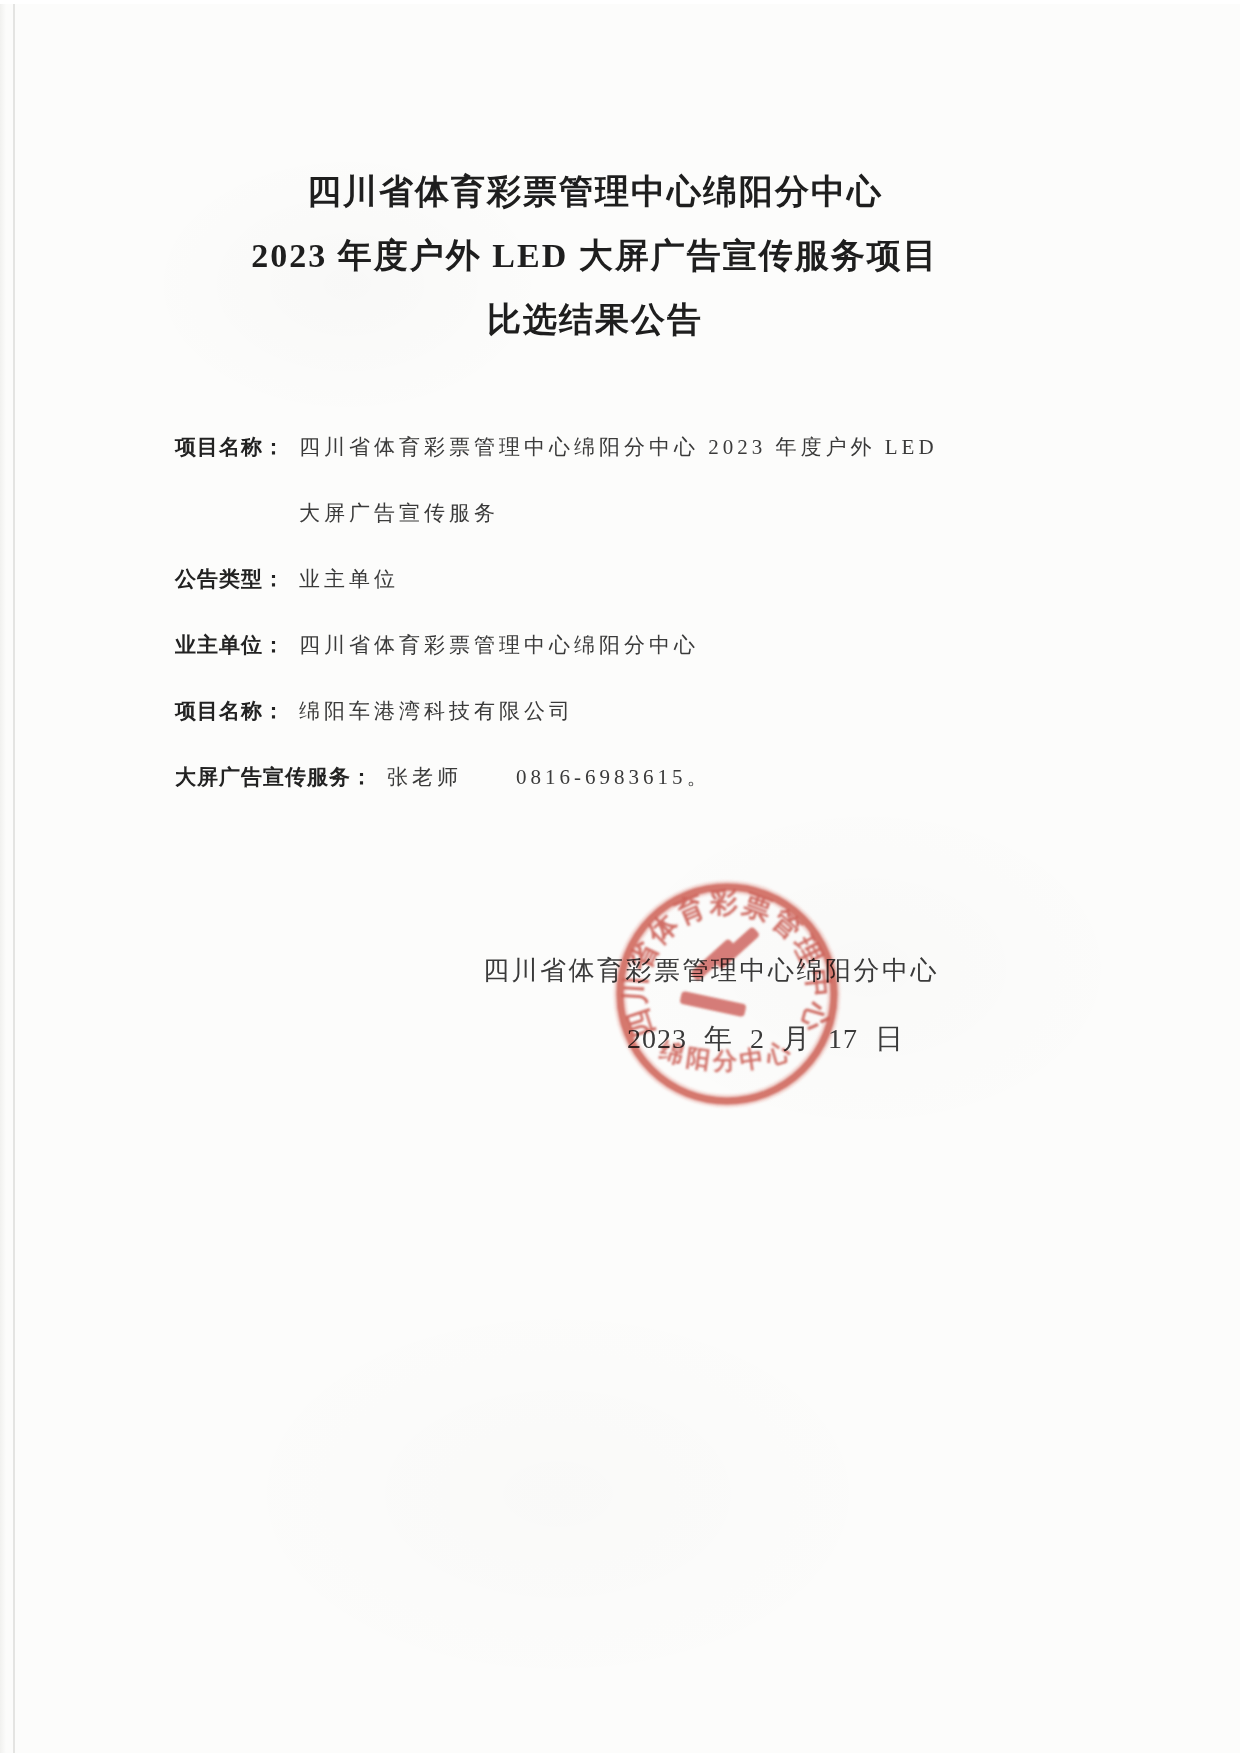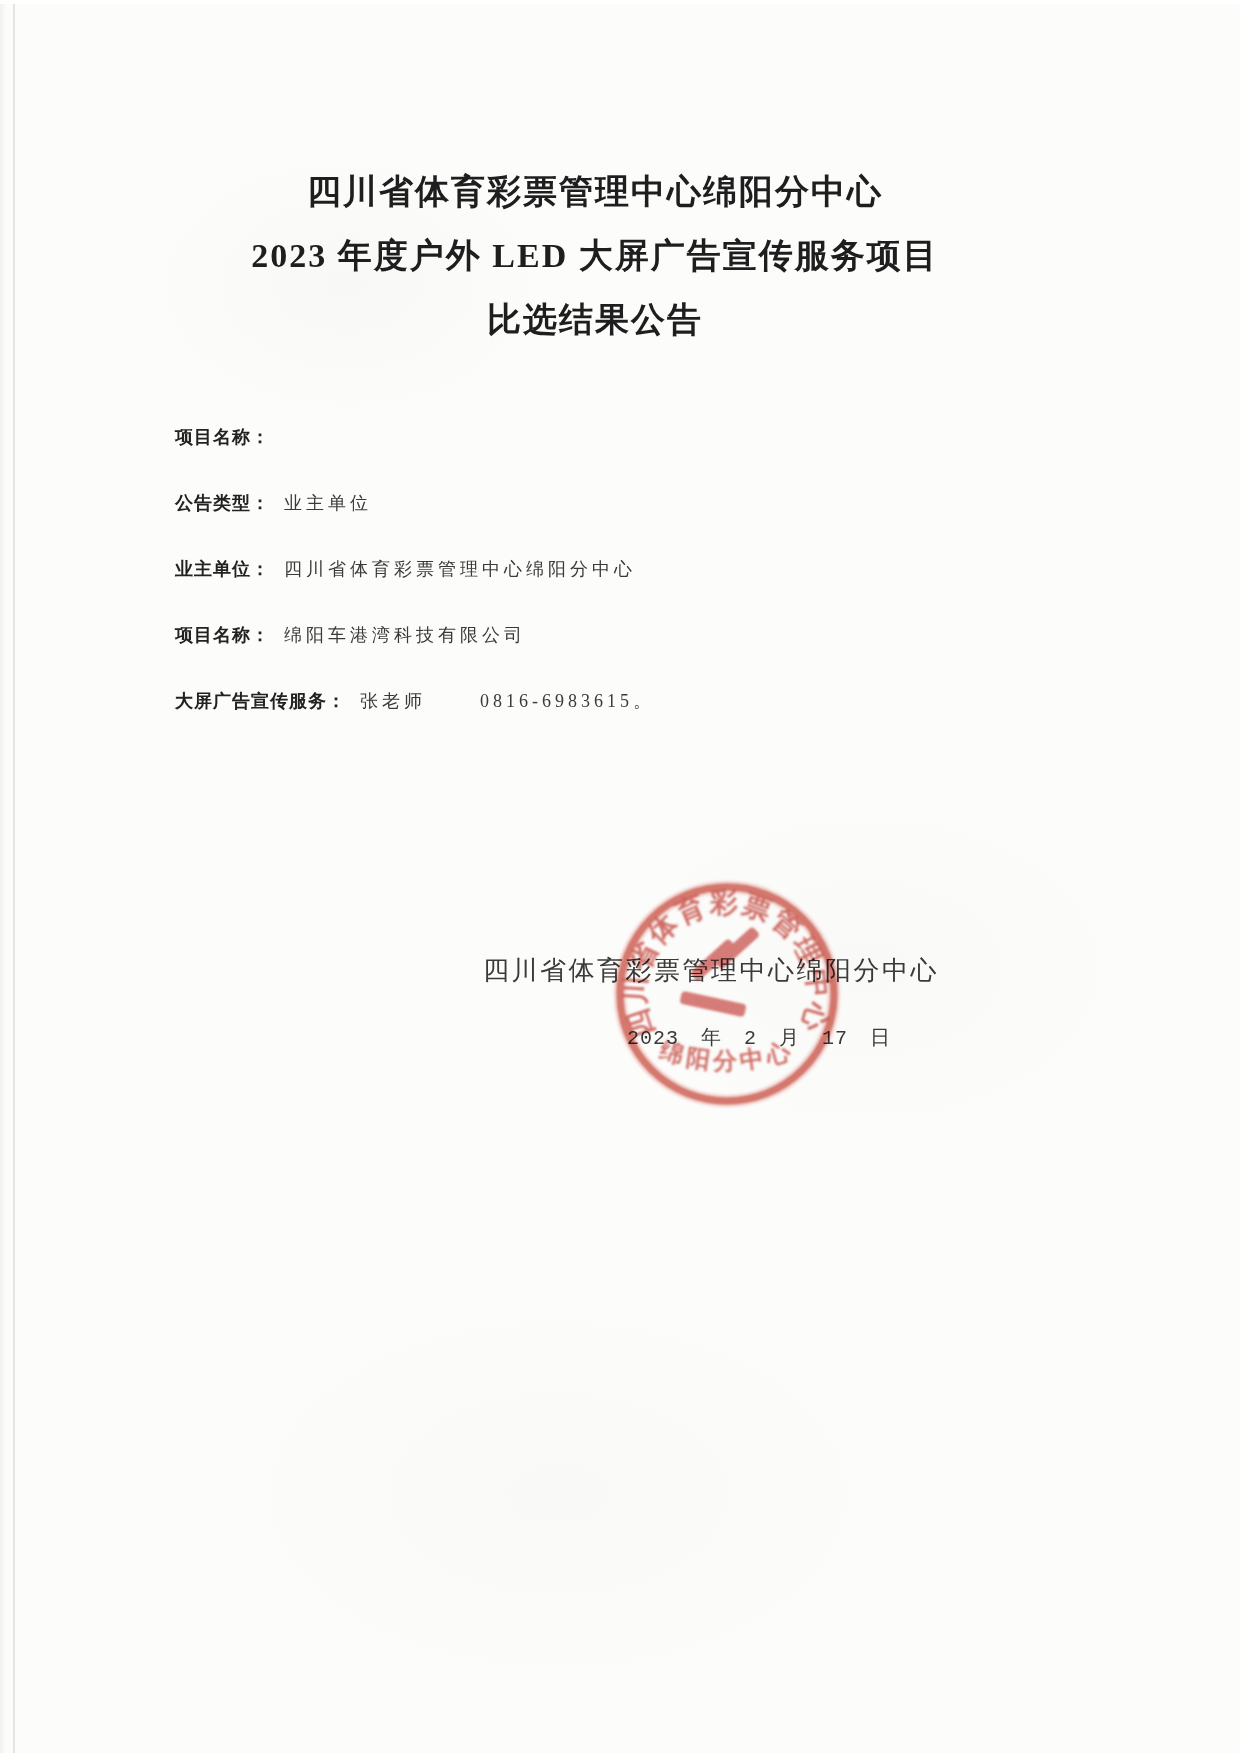--- a/index.html
+++ b/index.html
@@ -44,24 +44,24 @@
     font-weight: bold;
     font-size: 34px;
     line-height: 64px;
     color: #1e1e1e;
     letter-spacing: 2px;
   }
 
   
   .body-block {
     position: absolute;
-    top: 400px;
+    top: 410px;
     left: 175px;
     width: 920px;
-    font-size: 18px;
+    font-size: 21px;
     line-height: 66px;
     color: #2e2e2e;
   }
   .field-row { display: flex; align-items: flex-start; }
   .field-label {
     flex-shrink: 0;
     font-weight: bold;
     letter-spacing: 1px;
     color: #222222;
   }
@@ -80,27 +80,26 @@
     font-size: 26px;
     line-height: 62px;
     letter-spacing: 2.5px;
     color: #3a3a3a;
     white-space: nowrap;
   }
   .date-line {
     position: absolute;
     top: 1004px;
     left: 627px;
-    font-size: 20px;
+    font-size: 28px;
     line-height: 62px;
     letter-spacing: 1px;
     word-spacing: 9px;
     color: #3a3a3a;
     white-space: nowrap;
-    font-family: Liberation Mono, monospace;
   }
 
   
   .seal {
     position: absolute;
     left: 609px;
     top: 872px;
     width: 236px;
     height: 236px;
     mix-blend-mode: multiply;
@@ -119,20 +118,24 @@
   <div class="title-block">
     <div>四川省体育彩票管理中心绵阳分中心</div>
     <div>2023 年度户外 LED 大屏广告宣传服务项目</div>
     <div>比选结果公告</div>
   </div>
 
   <div class="body-block">
 
     <div class="field-row">
       <div class="field-label">项目名称：</div>
+      <div class="field-value">
+        <div>四川省体育彩票管理中心绵阳分中心 2023 年度户外 LED</div>
+        <div>大屏广告宣传服务</div>
+      </div>
     </div>
 
     <div class="field-row">
       <div class="field-label">公告类型：</div>
       <div class="field-value">业主单位</div>
     </div>
 
     <div class="field-row">
       <div class="field-label">业主单位：</div>
       <div class="field-value">四川省体育彩票管理中心绵阳分中心</div>

